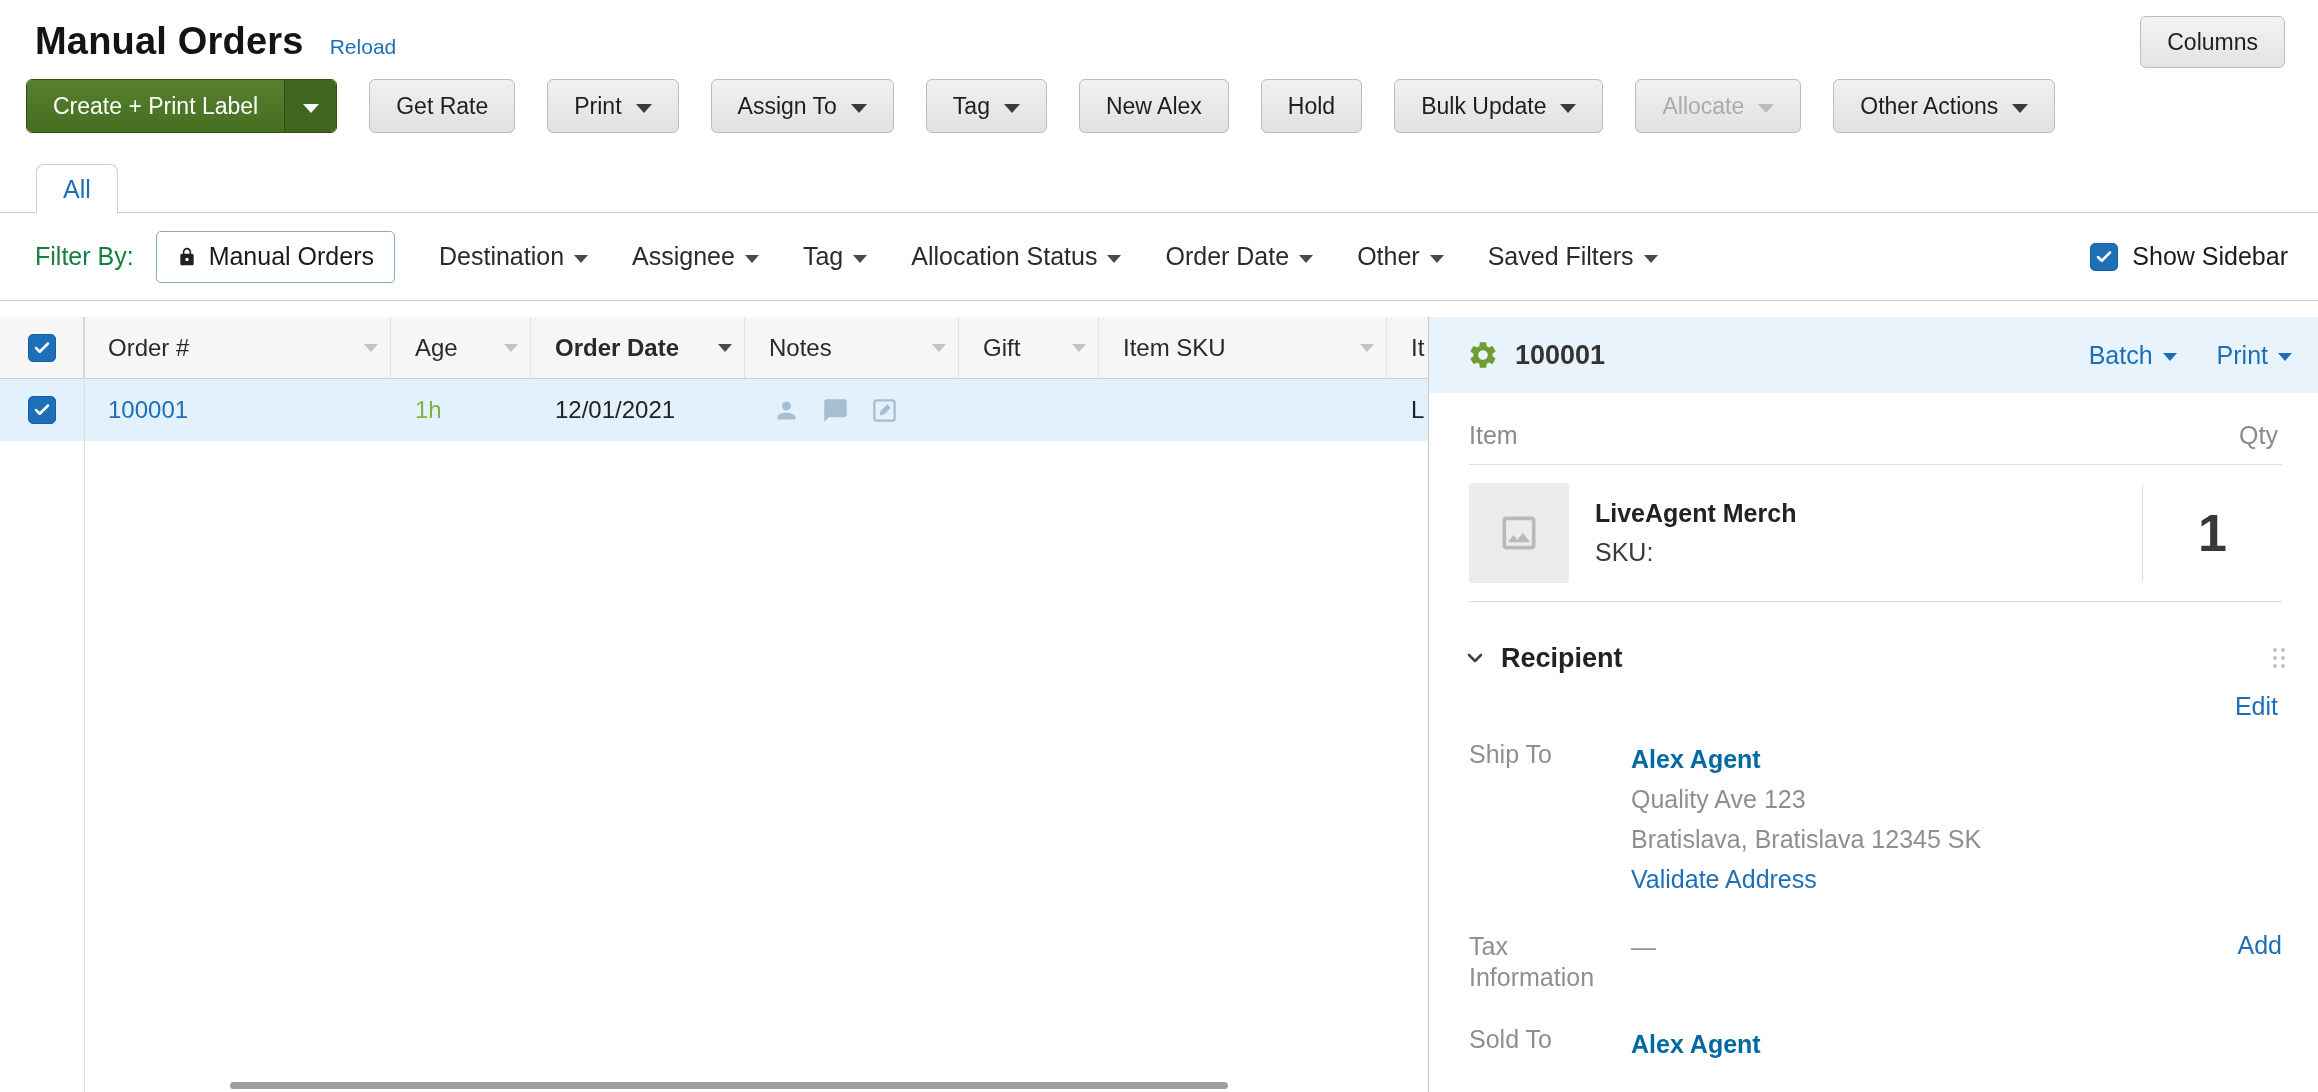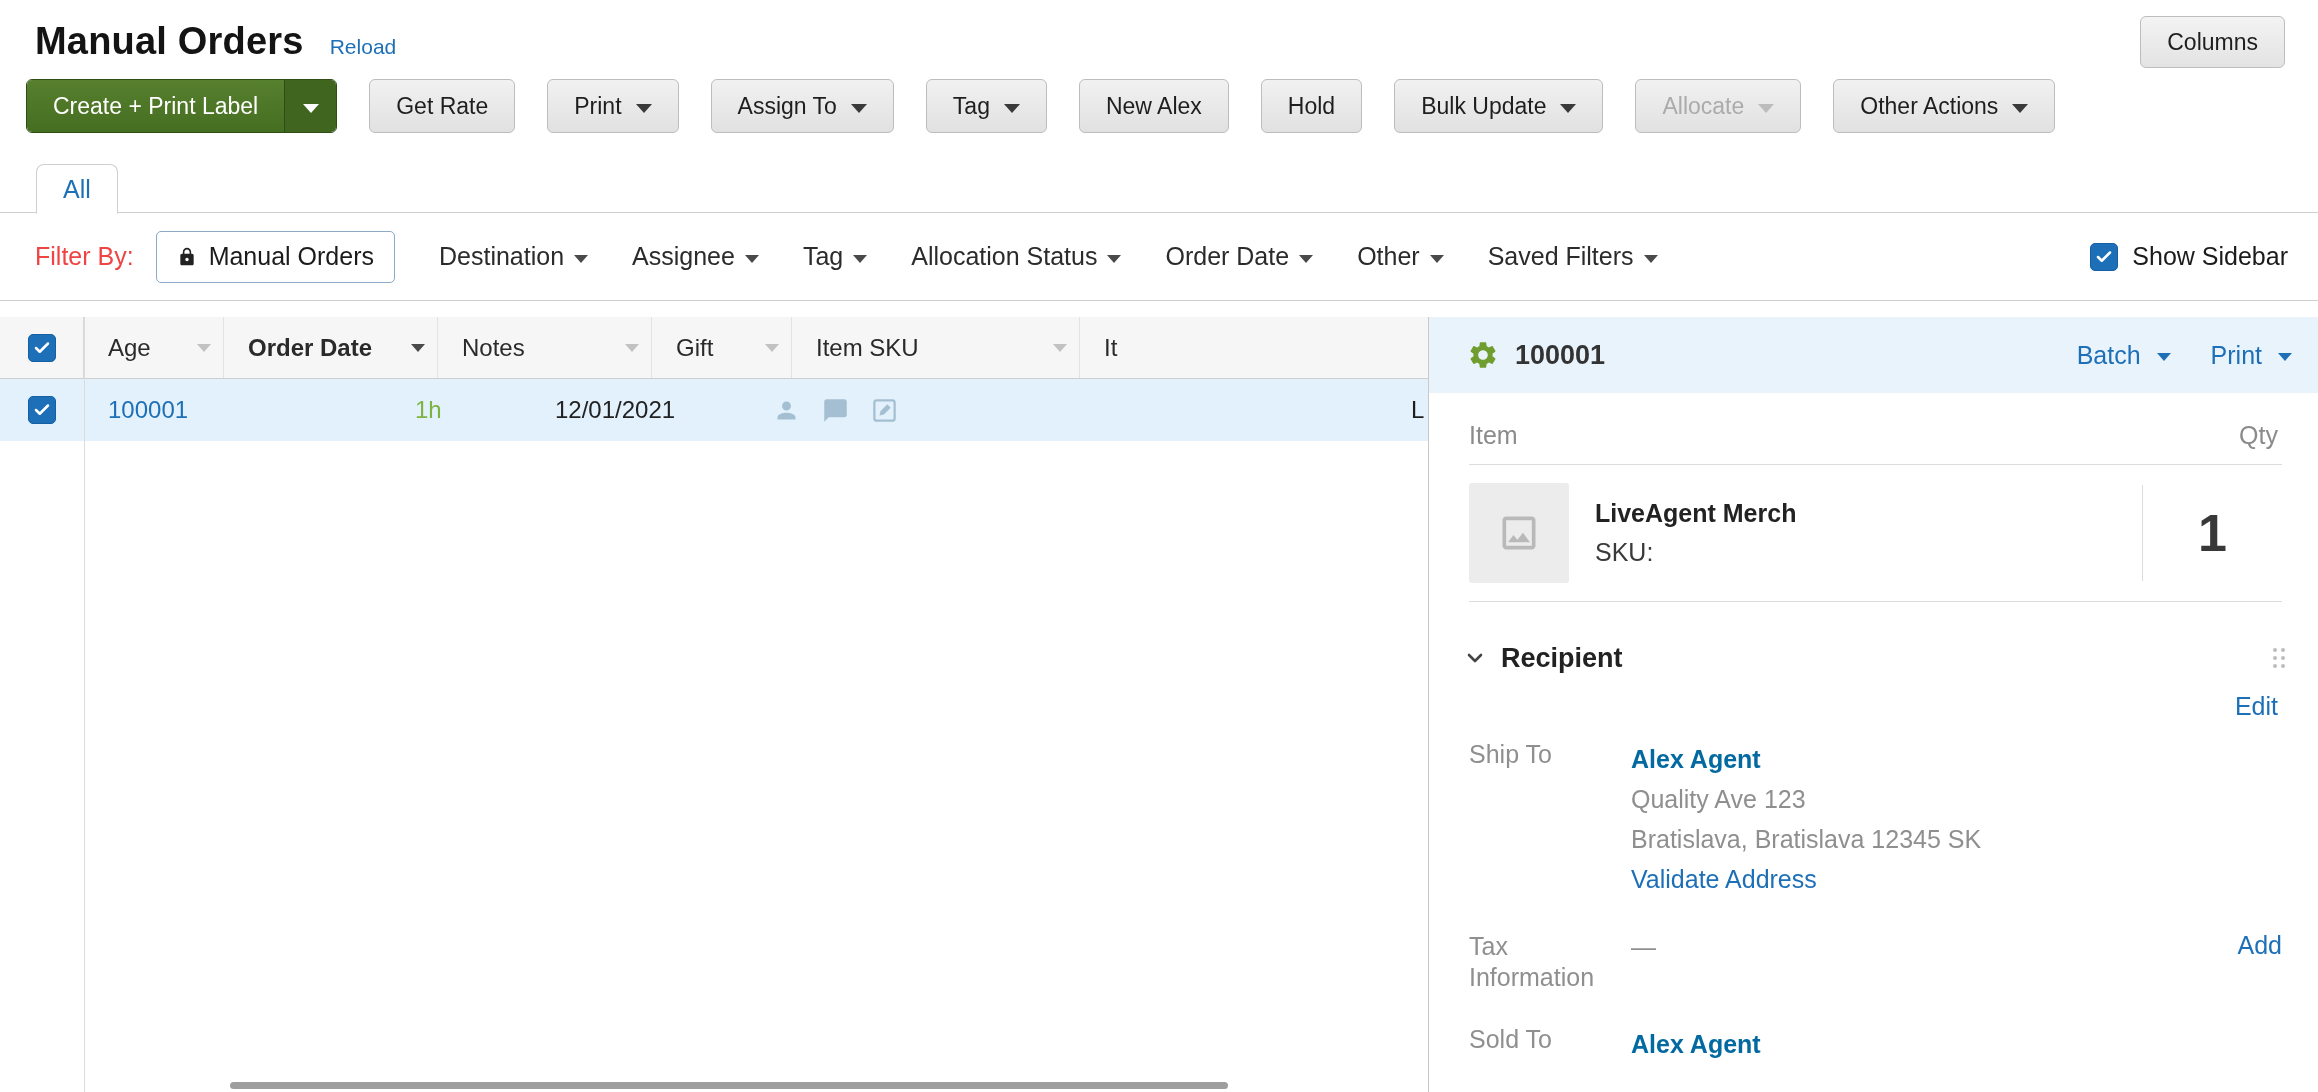--- a/index.html
+++ b/index.html
@@ -50,21 +50,21 @@
   
   .tabrow { margin-top:30px; border-bottom:1px solid #cfcfcf; padding-left:36px; height:50px; }
   .tab {
     display:inline-flex; align-items:center; height:50px; padding:0 26px; position:relative; top:1px;
     background:#fff; border:1px solid #cfcfcf; border-bottom:1px solid #fff; border-radius:8px 8px 0 0;
     color:#1d70b7; font-size:25px; cursor:pointer;
   }
 
   
   .filterbar { height:88px; display:flex; align-items:center; padding:0 30px 0 35px; border-bottom:1px solid #cfcfcf; }
-  .filter-label { font-size:25px; color:#ef4444; margin-right:22px; }
+  .filter-label { font-size:25px; color:#15803d; margin-right:22px; }
   .locked-filter {
     display:inline-flex; align-items:center; gap:12px; height:52px; padding:0 20px;
     background:#fff; border:1px solid #8ca9c6; border-radius:5px; font-size:25px; color:#1b1b1b; cursor:pointer;
   }
   .f-drop { display:inline-flex; align-items:center; gap:10px; margin-left:44px; font-size:25px; color:#2b2b2b; cursor:pointer; white-space:nowrap; }
   .f-drop .caret { border-left-width:7px; border-right-width:7px; border-top-width:8px; border-top-color:#4a4a4a; }
   .show-sidebar { margin-left:auto; display:inline-flex; align-items:center; gap:14px; }
   .show-sidebar .lbl { font-size:25px; color:#1b1b1b; }
   .cb {
     width:28px; height:28px; background:#1d70b7; border:1px solid #1460a2; border-radius:5px;
@@ -106,21 +106,21 @@
   .note-icons { display:flex; gap:22px; align-items:center; padding-left:4px; }
   .note-icons svg { cursor:pointer; }
 
   .hscroll { position:absolute; bottom:3px; left:230px; width:998px; height:7px; background:#9e9e9e; border-radius:4px; cursor:pointer; }
 
   
   .sidebar { width:890px; flex:none; border-left:1px solid #c9c9c9; background:#fff; display:flex; flex-direction:column; overflow:hidden; }
   .sb-header { height:76px; flex:none; background:#e9f3fc; display:flex; align-items:center; padding:0 26px 0 38px; gap:16px; }
   .sb-order { font-size:27px; font-weight:bold; color:#333; }
   .sb-links { margin-left:auto; display:flex; gap:40px; }
-  .sb-link { display:inline-flex; align-items:center; gap:16px; color:#1d70b7; font-size:25px; cursor:pointer; }
+  .sb-link { display:inline-flex; align-items:center; gap:10px; color:#1d70b7; font-size:25px; cursor:pointer; }
   .sb-link .caret { border-left-width:7px; border-right-width:7px; border-top-width:8px; border-top-color:#1d70b7; }
 
   .sb-items-header { display:flex; justify-content:space-between; padding:28px 40px 14px 40px; font-size:25px; color:#8b8b8b; }
   .sb-divider { border-bottom:1px solid #ddd; margin:0 36px 0 40px; }
   .sb-item-row { display:flex; align-items:center; padding:18px 36px 18px 40px; }
   .thumb { width:100px; height:100px; background:#ececec; border-radius:3px; display:flex; align-items:center; justify-content:center; flex:none; }
   .item-info { margin-left:26px; }
   .item-name { font-size:25px; font-weight:bold; color:#222; }
   .item-sku { font-size:25px; color:#3a3a3a; margin-top:10px; }
   .qty-box { margin-left:auto; border-left:1px solid #ddd; height:96px; display:flex; align-items:center; justify-content:center; width:140px; }
@@ -249,20 +249,24 @@
     <div class="rail"></div>
 
     <div class="thead">
       <div class="th c-check">
         <span class="cb">
           <svg width="18" height="18" viewBox="0 0 24 24">
               <polyline points="20 6 9 17 4 12" fill="none" stroke="#fff" stroke-width="3.4" stroke-linecap="round" stroke-linejoin="round"></polyline>
             </svg>
         </span>
       </div>
+      <div class="th c-order">
+          <span>Order #</span>
+          <span class="hcaret"></span>
+        </div>
       <div class="th c-age">
           <span>Age</span>
           <span class="hcaret"></span>
         </div>
       <div class="th c-date sorted">
           <span>Order Date</span>
           <span class="hcaret"></span>
         </div>
       <div class="th c-notes">
           <span>Notes</span>

